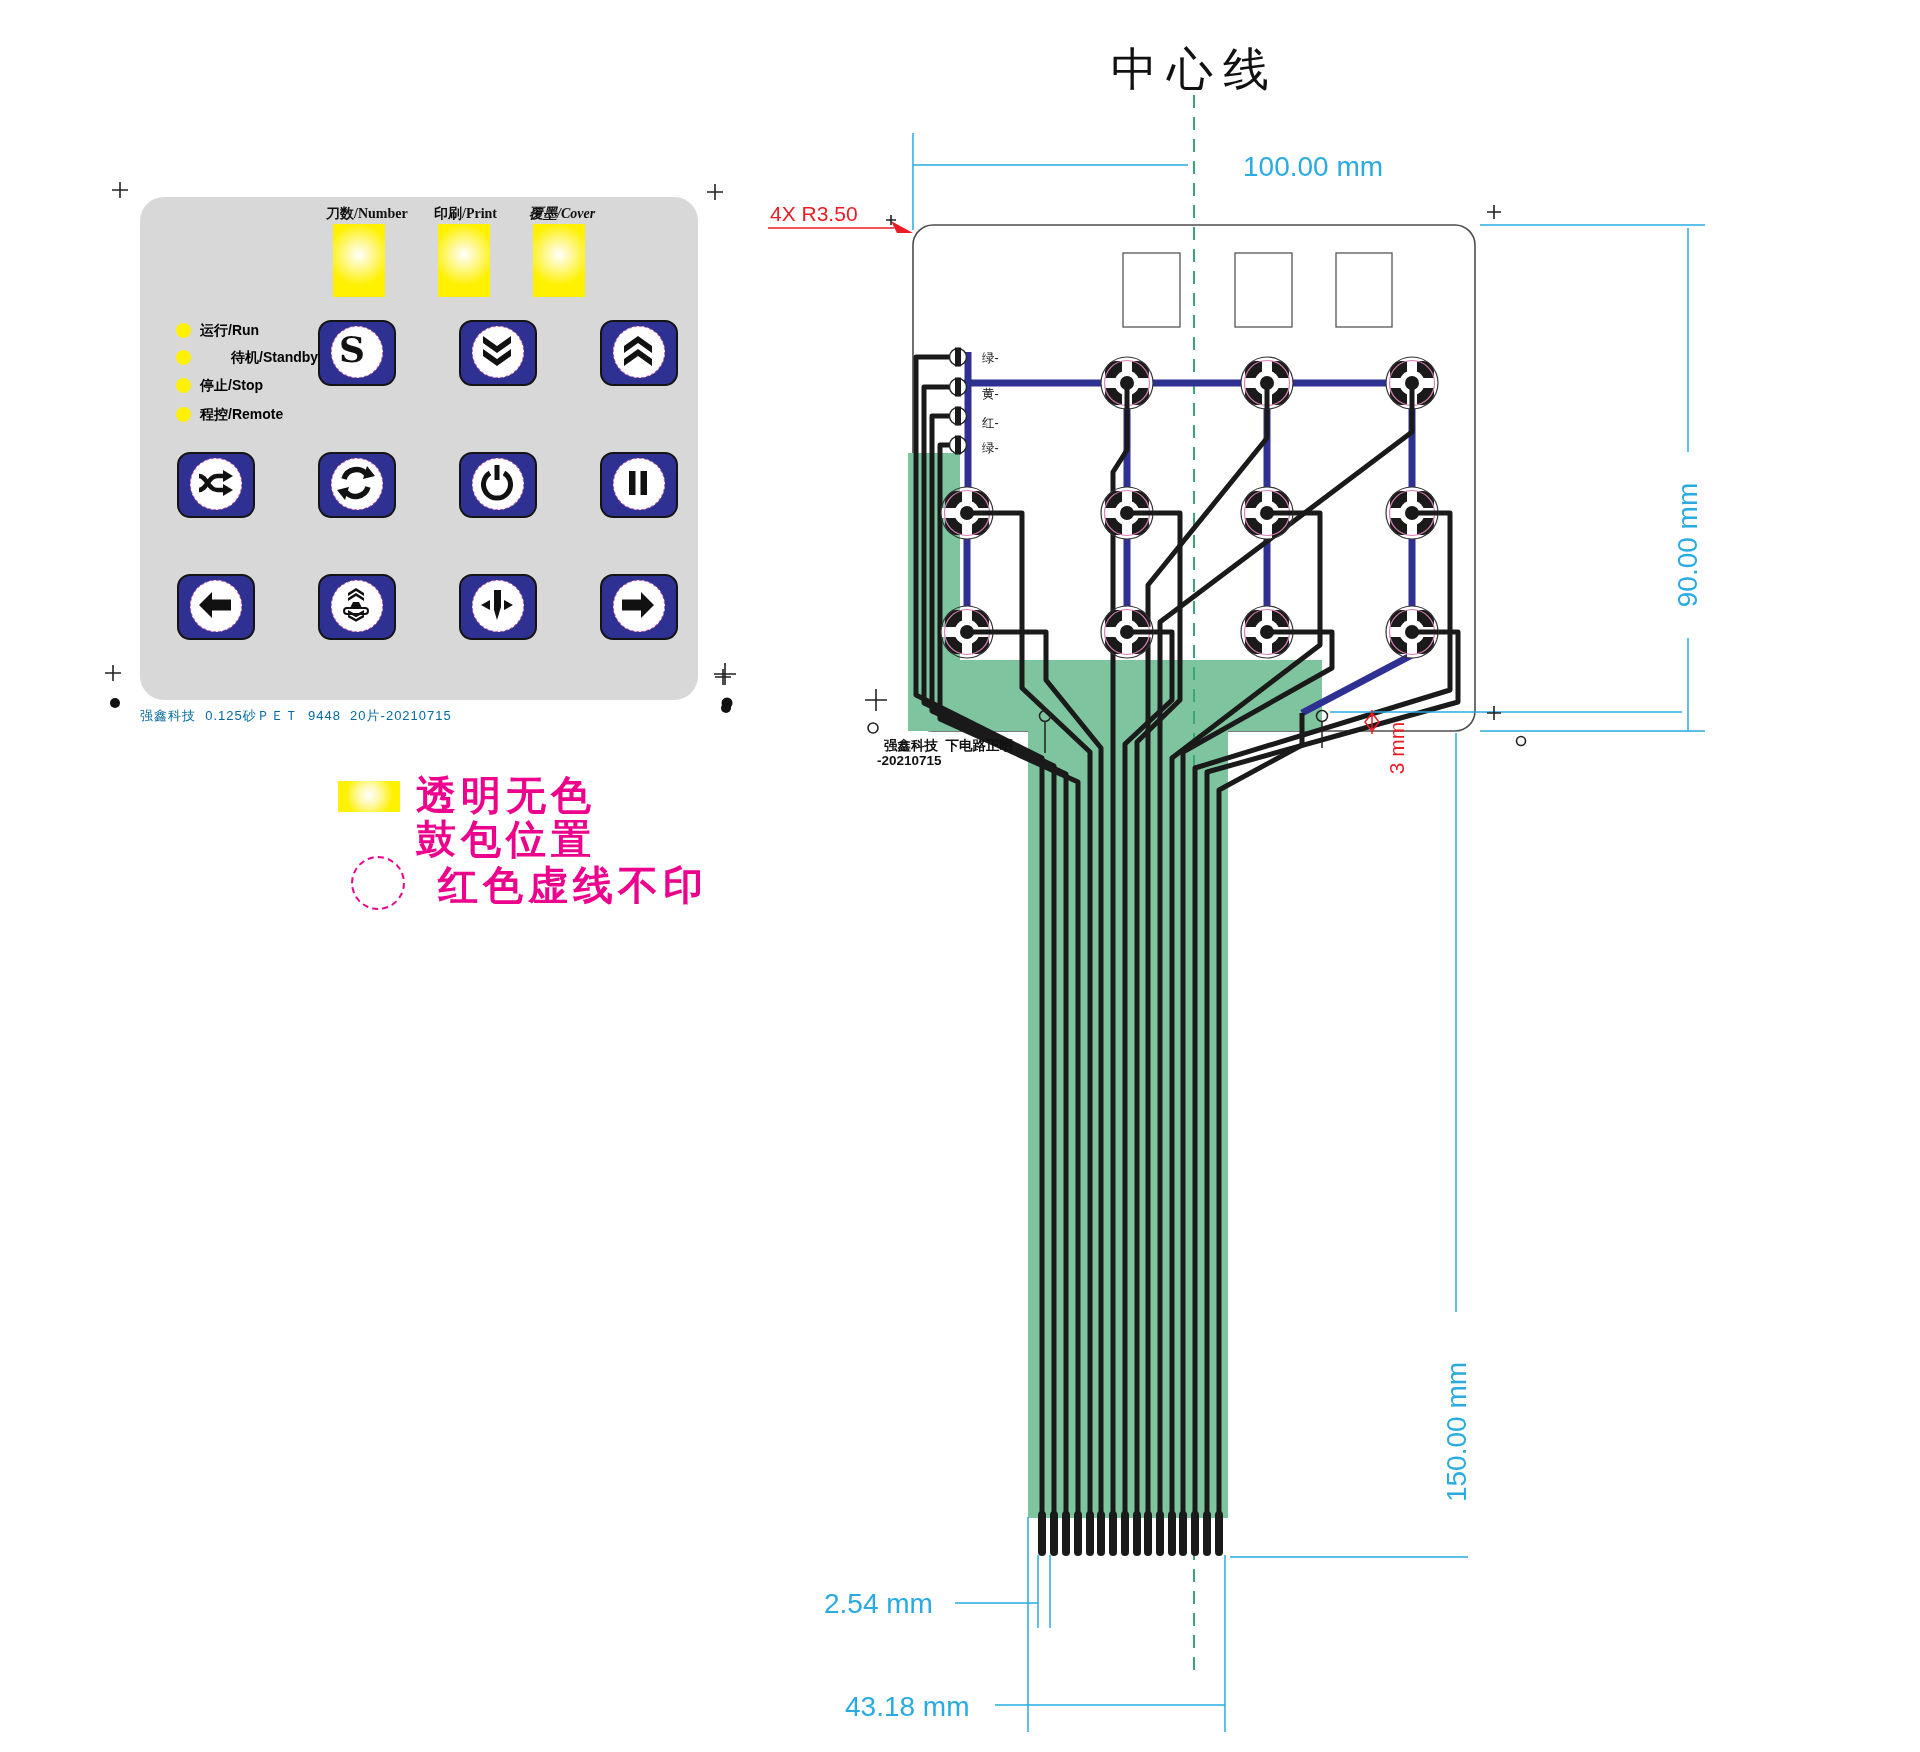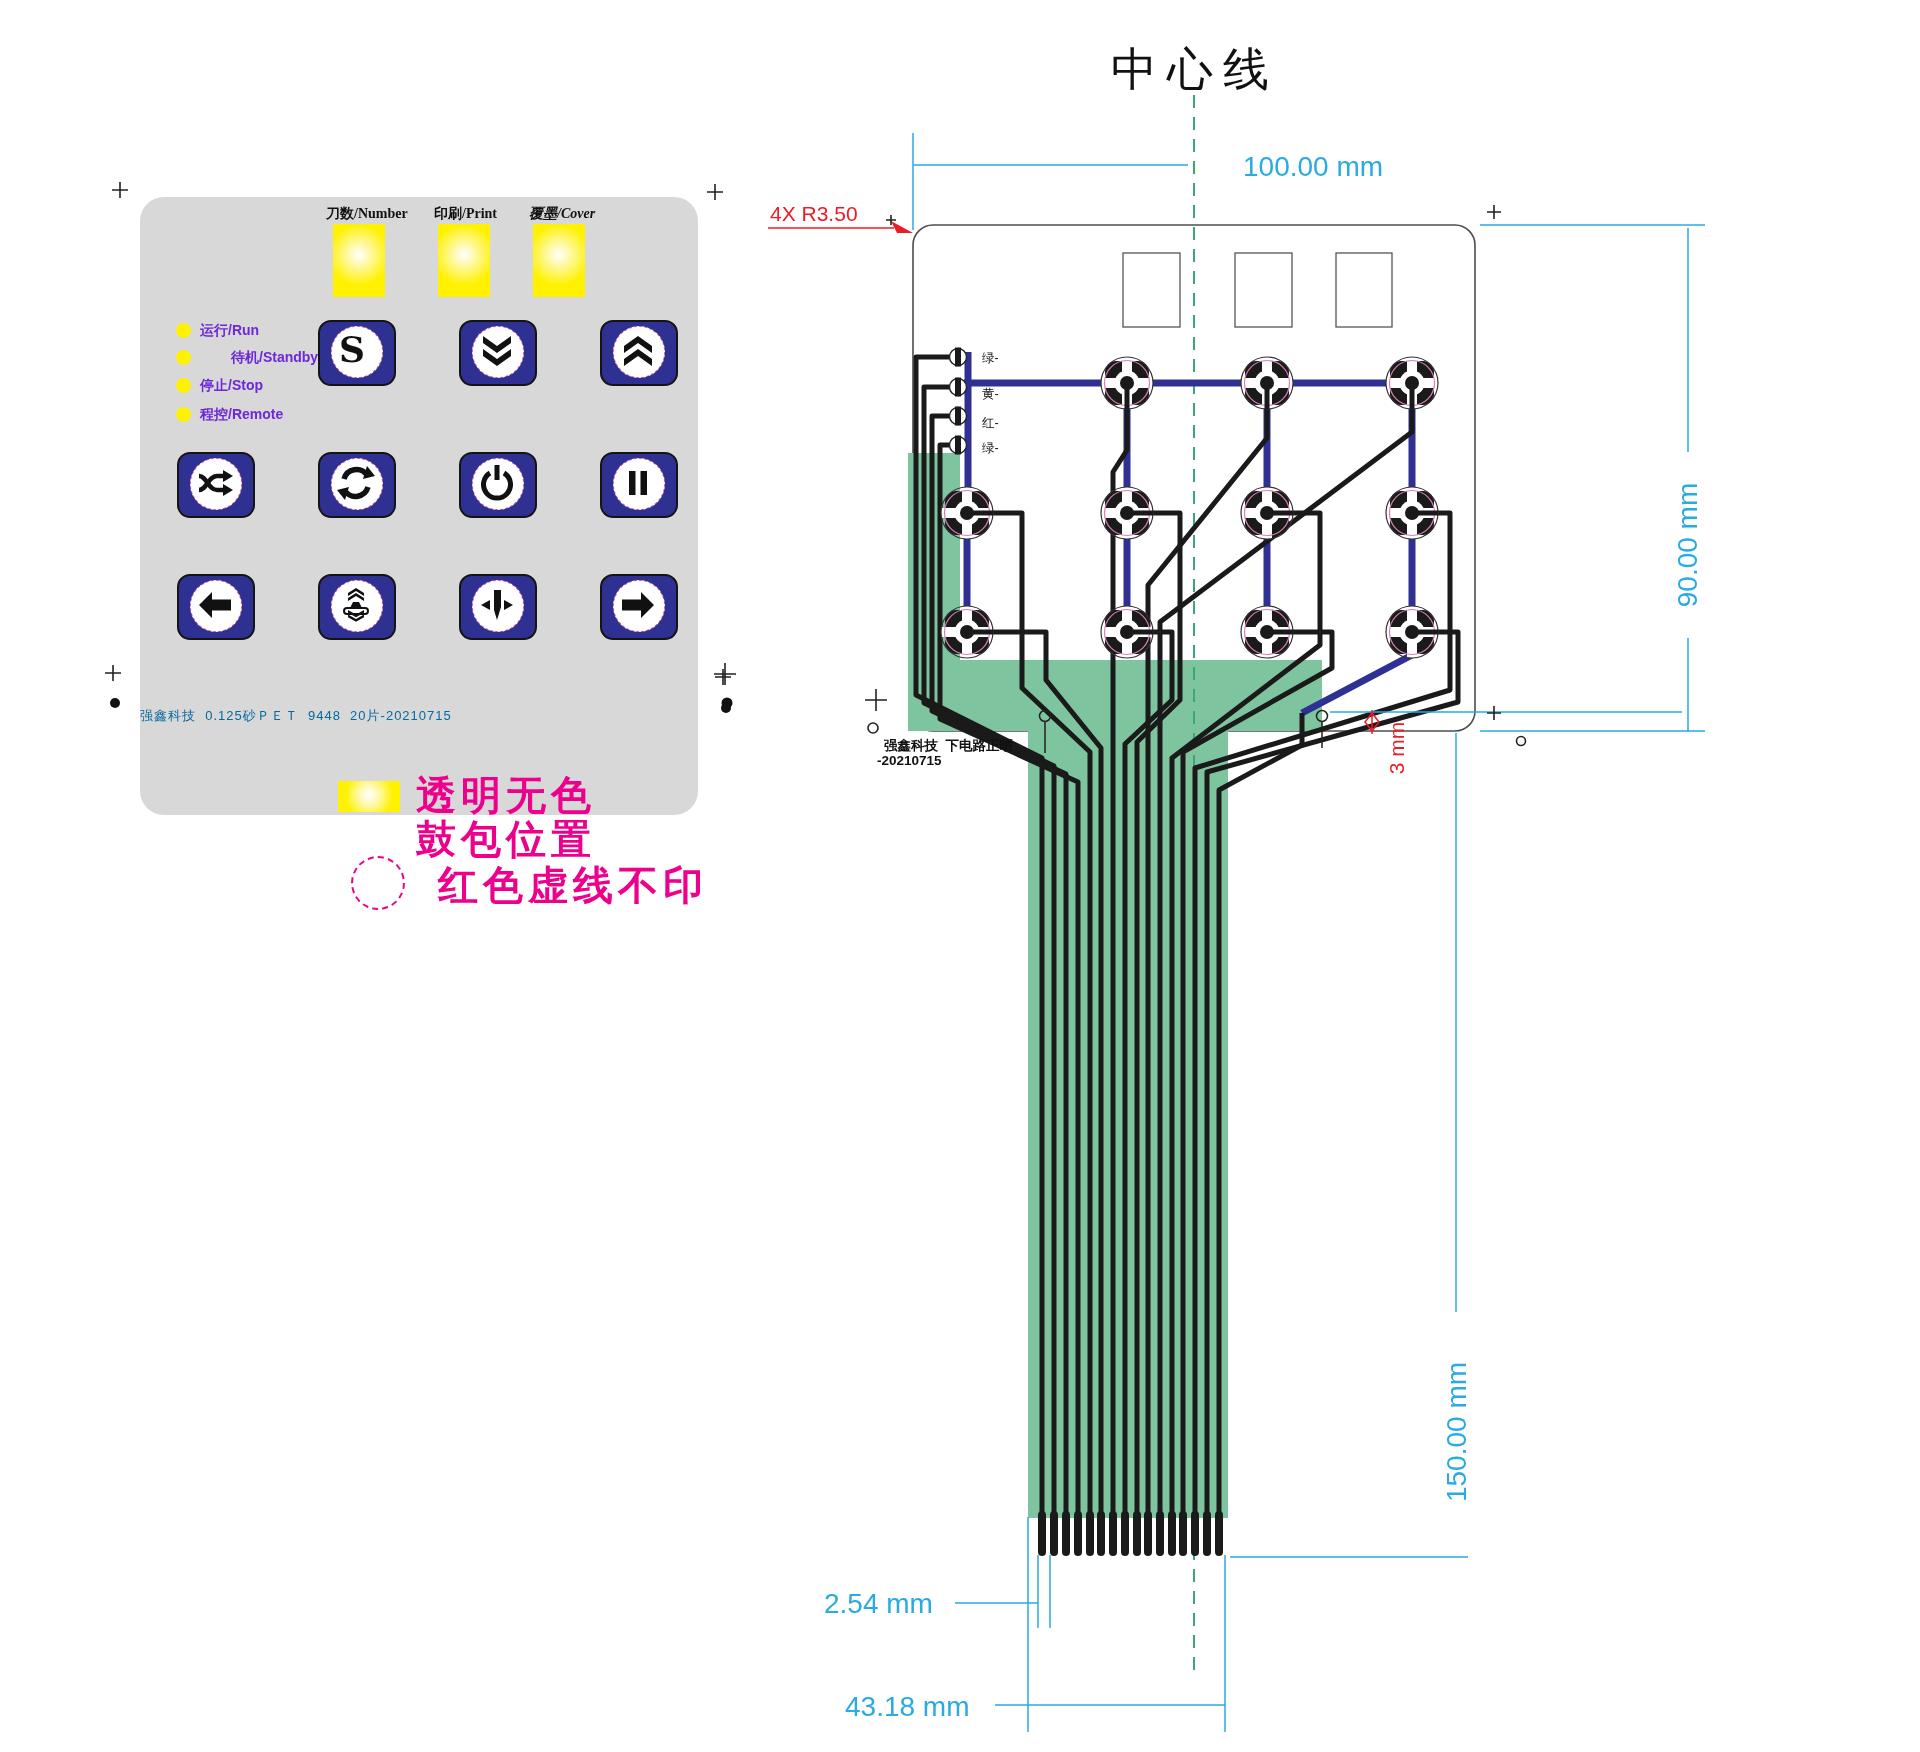--- a/index.html
+++ b/index.html
@@ -1,25 +1,25 @@
 <!DOCTYPE html>
 <html><head>
 <meta charset="utf-8">
 <style>
   html,body{margin:0;padding:0;background:#fff;}
   #canvas{position:relative;width:1920px;height:1752px;background:#fff;overflow:hidden;
           font-family:"Liberation Sans",sans-serif;}
   .abs{position:absolute;}
   
-  #panel{left:140px;top:197px;width:558px;height:618px;background:#D8D8D8;border-radius:24px;}
+  #panel{left:140px;top:197px;width:558px;height:503px;background:#D8D8D8;border-radius:24px;}
   .winlabel{position:absolute;top:8px;font:bold 14px "Liberation Serif",serif;color:#111;white-space:pre;}
   .window{position:absolute;top:27px;width:52px;height:73px;
           background:radial-gradient(circle at 50% 42%, #ffffff 0%, #fff9a8 22%, #FFF100 62%);}
   .led{position:absolute;width:15px;height:15px;border-radius:50%;background:#FFF100;}
-  .ledlabel{position:absolute;font:bold 14px "Liberation Sans",sans-serif;color:#6d28d9;white-space:pre;}
+  .ledlabel{position:absolute;font:bold 14px "Liberation Sans",sans-serif;color:#000000;white-space:pre;}
   .btn{position:absolute;width:78px;height:66px;background:#2E3192;border:2.5px solid #141414;
        border-radius:13px;box-sizing:border-box;}
   .disc{position:absolute;left:11px;top:4px;width:50px;height:50px;border-radius:50%;background:#fff;
         border:1.5px dashed #E070B8;}
   .disc svg{position:absolute;left:4px;top:4px;}
   .sglyph{position:absolute;left:0;top:1px;width:40px;text-align:center;
           font:bold 36px "DejaVu Serif",serif;color:#111;}
   #kp-footer{left:140px;top:707px;font:13px "Liberation Sans",sans-serif;color:#0369a1;
              letter-spacing:1px;white-space:pre;}
   

